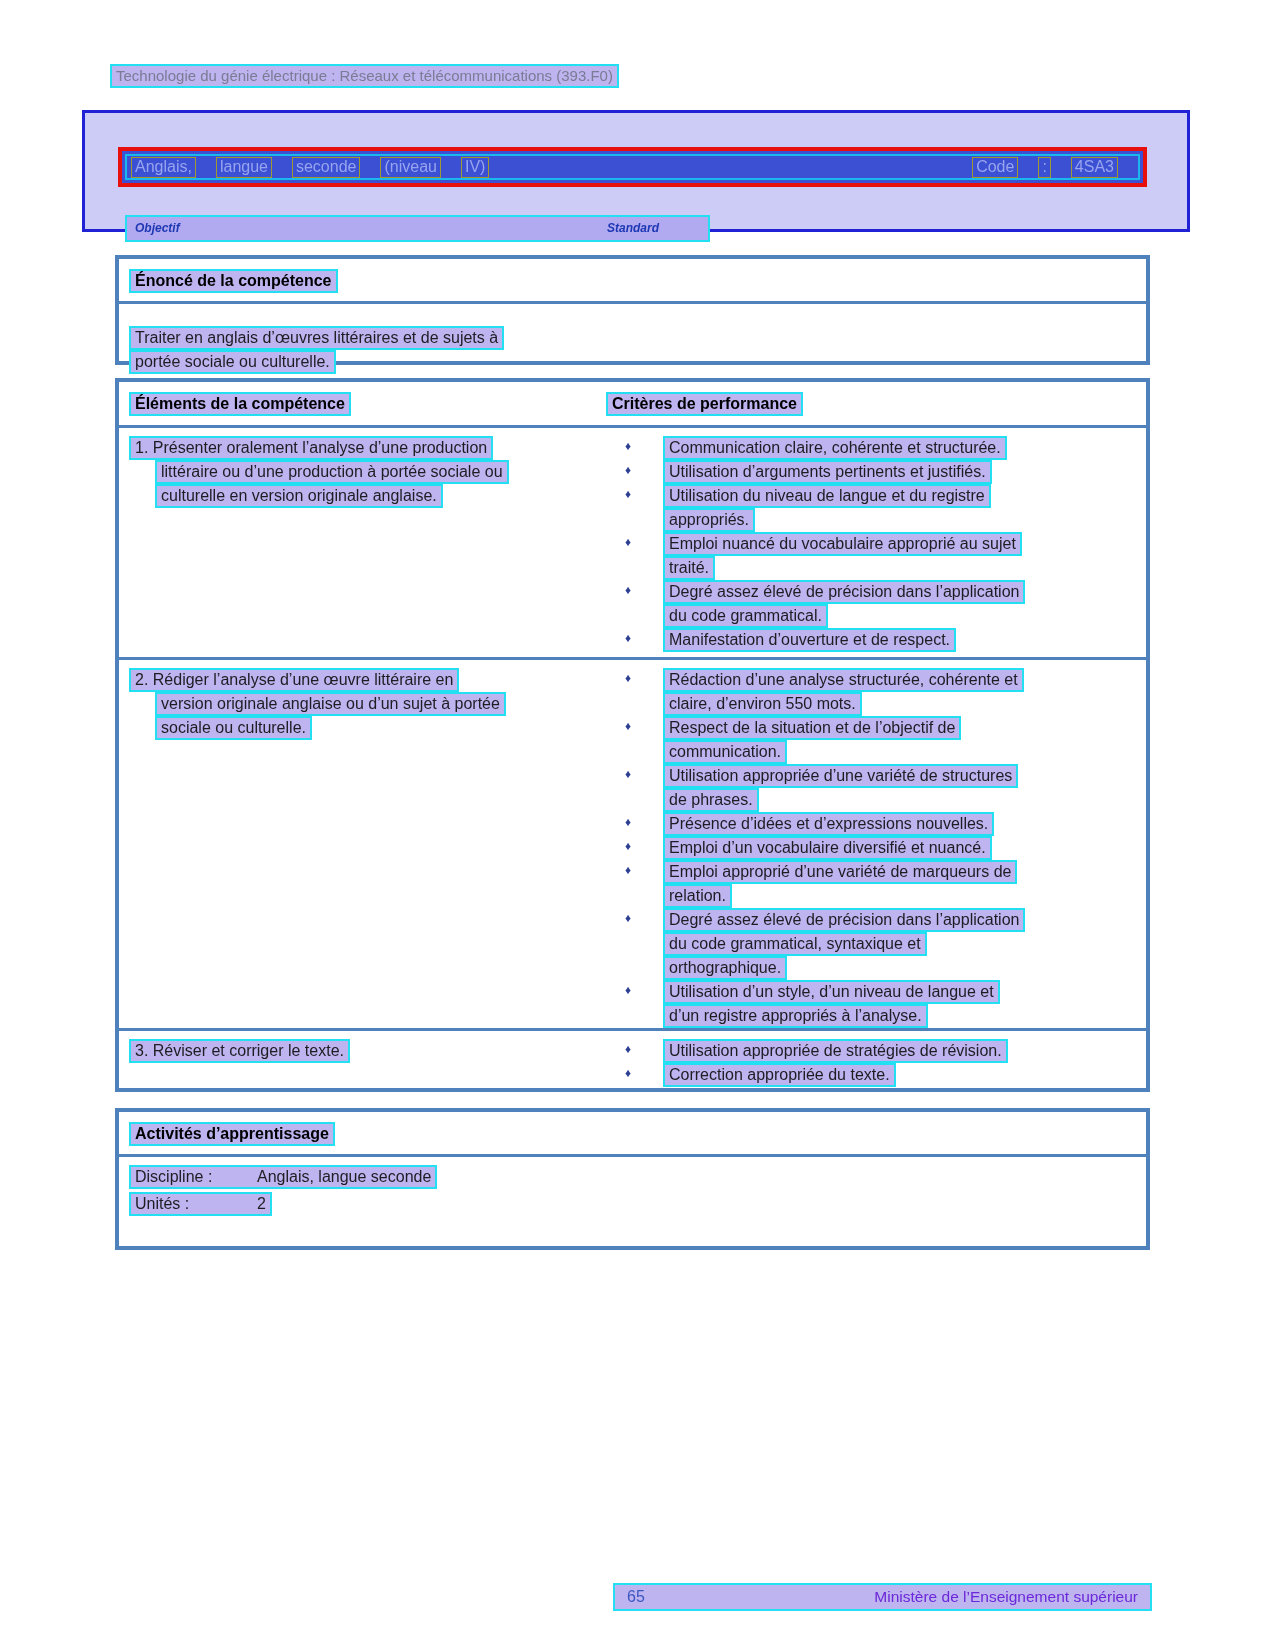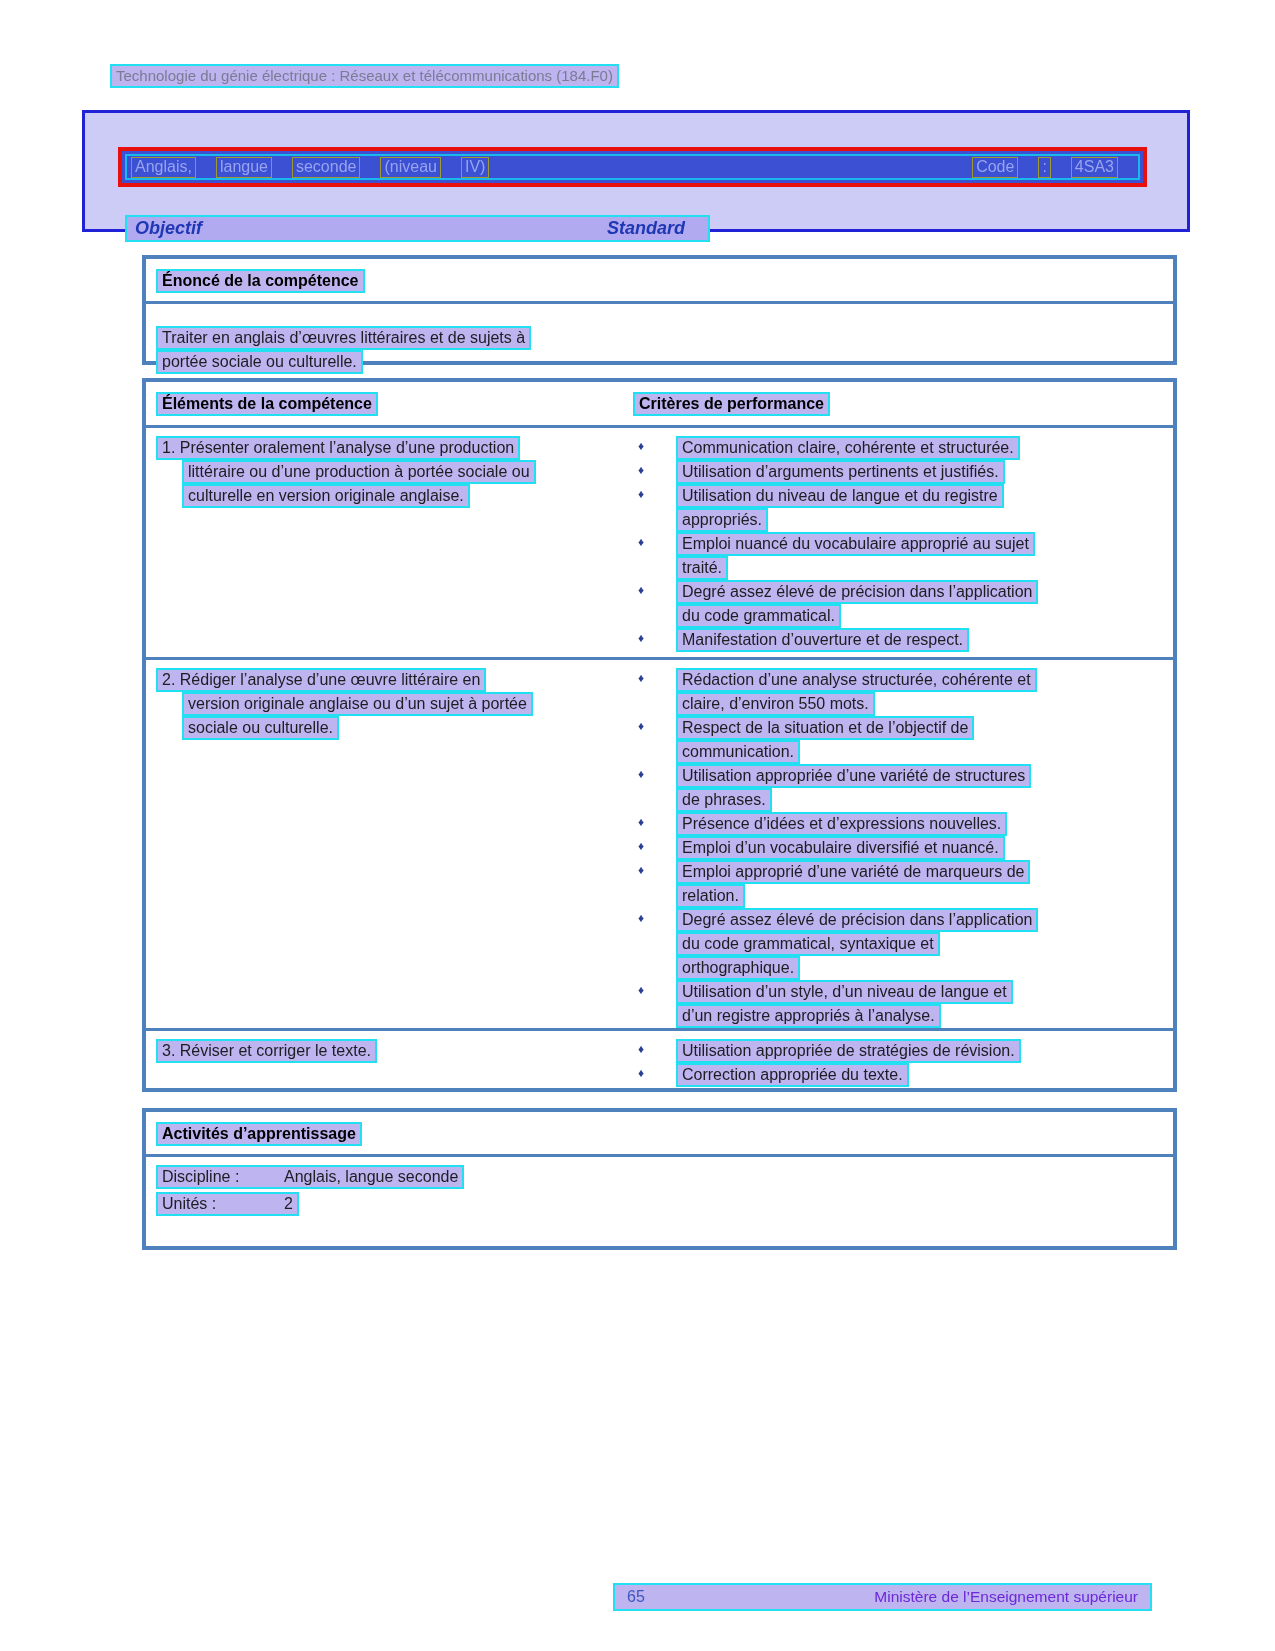--- a/index.html
+++ b/index.html
@@ -53,43 +53,43 @@
 
   
   .obj-row { left:125px; top:215px; }
   .obj-box {
     display:inline-block; position:relative;
     width:585px; height:27px;
     background:#b1aaf0; border:2px solid #23dff2;
   }
   .obj-box span {
     position:absolute; top:0;
-    font-size:18px; font-weight:bold; font-style:italic;
+    font-size:12px; font-weight:bold; font-style:italic;
     color:#1e38b4; line-height:23px;
   }
   .obj-left { left:8px; }
   .obj-right { left:480px; }
 
   
   .sbox {
     position:absolute; left:115px; width:1035px;
-    background:#ffffff; border:4px solid #4f81bd;margin-left:27px;
+    background:#ffffff; border:4px solid #4f81bd;
   }
   .sbox .head { padding:10px 10px 0 10px; height:42px; }
   .divider { height:3px; background:#4f81bd; }
 
   .box1 { top:255px; height:110px; }
   .box1 .bodyln { padding-left:10px; }
   .box1 .body { padding-top:22px; }
 
   .box2 { top:378px; height:714px; }
   .thead { position:relative; height:43px; padding-top:10px; }
   .thead .th-left  { position:absolute; left:10px; }
   .thead .th-right { position:absolute; left:487px; }
-  .trow { position:relative; padding:8px 6px 5px 10px; }
+  .trow { position:relative; padding:8px 6px 5px 24px; }
   .cell-left  { position:absolute; left:10px; top:8px; width:472px; }
   .cell-left .cont { margin-left:26px; }
   .cell-right { margin-left:477px; }
   .bullet-item { position:relative; padding-left:43px; }
   .diamond {
     position:absolute; left:5px; top:4px;
     color:#2b3f94; font-size:12px; line-height:12px;
   }
   .r1 { height:229px; } .r2 { height:368px; } .r3 { height:61px; }
 
@@ -106,21 +106,21 @@
     background:#bdb4f0; border:2px solid #23dff2;
     padding:0 12px;
   }
   .pageno { color:#3b57c0; font-size:16px; }
   .ministry { color:#6d28d9; font-size:15.5px; }
 </style>
 </head>
 <body>
 
 <div class="abs run-head">
-  <span class="hl">Technologie du génie électrique : Réseaux et télécommunications (184.F0)</span>
+  <span class="hl">Technologie du génie électrique : Réseaux et télécommunications (393.F0)</span>
 </div>
 
 <div class="abs panel"></div>
 
 <div class="abs banner">
   <div class="banner-line">
     <div>
       <span class="wordbox">Anglais,</span><span class="wordbox">langue</span><span class="wordbox">seconde</span><span class="wordbox">(niveau</span><span class="wordbox">IV)</span>
     </div>
     <div class="banner-right">

